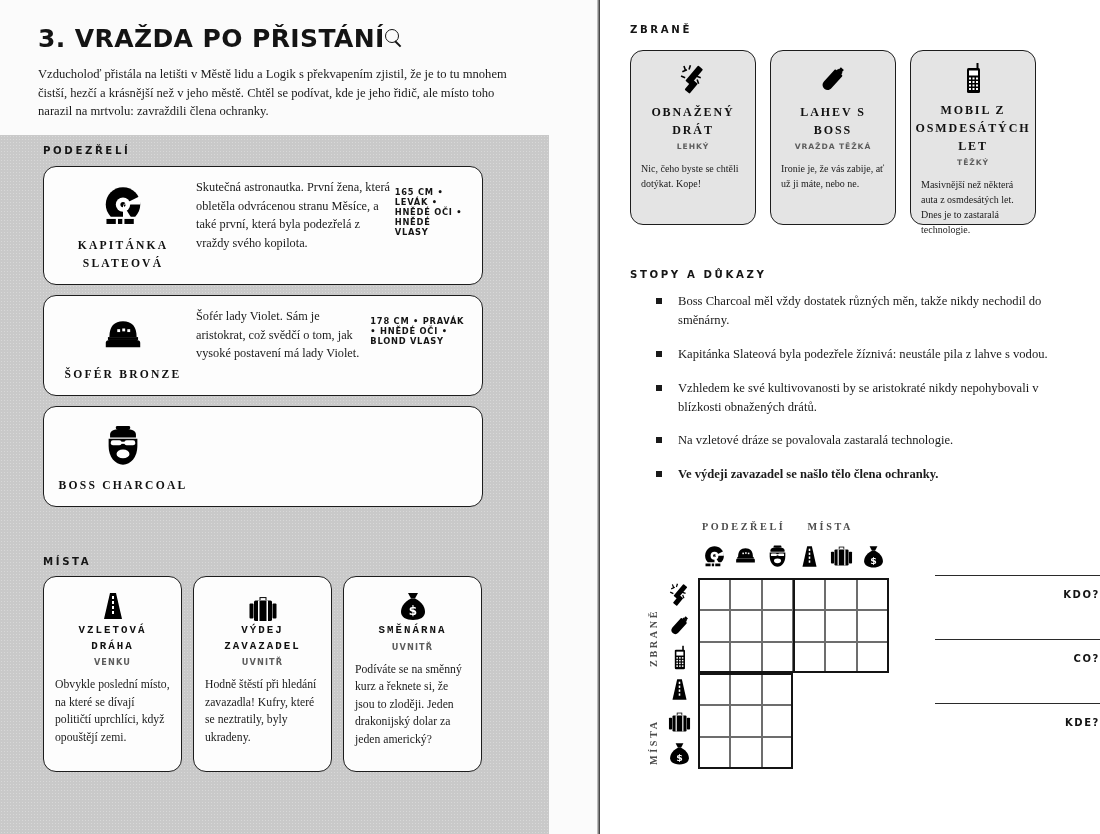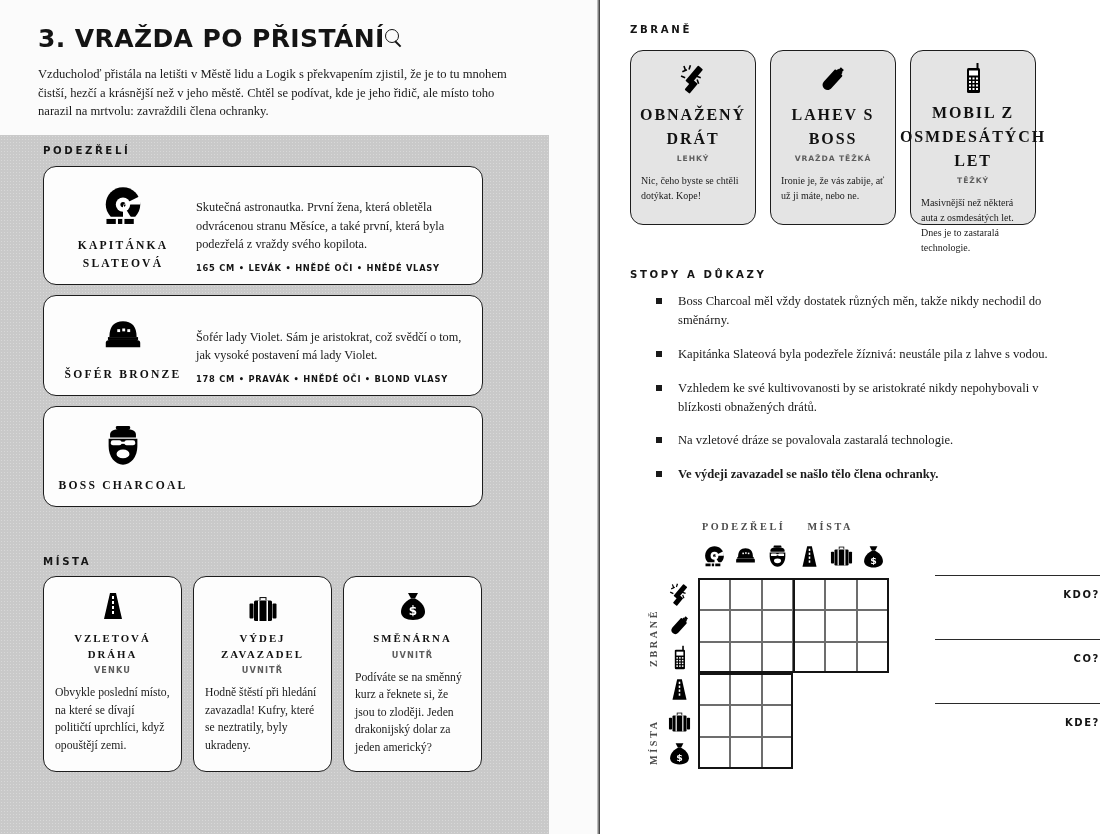--- a/index.html
+++ b/index.html
@@ -63,59 +63,59 @@
     background:#fdfdfd;border:1.6px solid #1d1d1d;border-radius:13px;
     box-sizing:border-box;
   }
   .suspect-card{display:flex;padding:11px 14px 11px 10px;margin-top:10px;}
   .sus-left{width:138px;flex:0 0 138px;display:flex;flex-direction:column;align-items:center;justify-content:center;padding-top:4px;}
   .sus-icon{height:48px;display:flex;align-items:center;justify-content:center;}
   .sus-name{
     font-family:"Liberation Serif",serif;font-weight:bold;font-size:11.6px;
     letter-spacing:2.2px;text-align:center;line-height:1.55;margin-top:7px;color:#111;
   }
-  .sus-right{flex:1;display:flex;flex-direction:column;justify-content:flex-end;padding-left:4px;}
+  .sus-right{flex:1;display:flex;flex-direction:row;justify-content:flex-start;padding-left:4px;}
   .sus-desc{font-size:12.3px;line-height:1.52;margin:0;}
   .sus-stats{
     font-family:"DejaVu Sans",sans-serif;font-weight:bold;font-size:8.3px;
     letter-spacing:.75px;margin-top:9px;color:#141414;
   }
 
   
   .places{position:absolute;left:43px;top:556px;width:440px;}
   .place-row{display:flex;gap:11px;margin-top:9px;}
   .place-card{
     width:139px;height:196px;box-sizing:border-box;
     padding:11px 11px 8px 11px;display:flex;flex-direction:column;align-items:center;
   }
   .pl-icon{height:34px;display:flex;align-items:flex-end;justify-content:center;}
   .pl-name{
-    font-family:Liberation Serif, serif;font-weight:bold;font-size:10.8px;
-    letter-spacing:2px;text-align:center;line-height:1.45;margin-top:9px;color:#111;
+    font-family:Liberation Mono, monospace;font-weight:bold;font-size:10.8px;
+    letter-spacing:2px;text-align:center;line-height:1.45;margin-top:1px;color:#111;
   }
   .pl-sub{
     font-family:"DejaVu Sans",sans-serif;font-weight:bold;font-size:8.2px;
     letter-spacing:1.1px;color:#5d5d5d;margin-top:3px;text-align:center;
   }
   .pl-desc{font-size:11.7px;line-height:1.5;margin-top:9px;width:100%;}
 
   
   .right-page{position:relative;width:500px;height:834px;background:#ffffff;}
   .rp-inner{position:absolute;left:30px;top:0;width:460px;height:834px;}
 
   .weapons-label{position:absolute;left:0;top:24px;}
   .weapons-row{position:absolute;left:0;top:50px;display:flex;gap:14px;}
   .weapon-card{
     width:126px;height:175px;box-sizing:border-box;
     background:#e4e4e4;border:1.6px solid #1d1d1d;border-radius:13px;
     padding:11px 10px 8px 10px;display:flex;flex-direction:column;align-items:center;
   }
   .wp-icon{height:34px;display:flex;align-items:center;justify-content:center;}
   .wp-name{
-    font-family:"Liberation Serif",serif;font-weight:bold;font-size:16px;
+    font-family:"Liberation Serif",serif;font-weight:bold;font-size:12px;
     letter-spacing:1.9px;text-align:center;line-height:1.5;margin-top:7px;color:#111;
   }
   .wp-sub{
     font-family:"DejaVu Sans",sans-serif;font-weight:bold;font-size:7.6px;
     letter-spacing:.9px;color:#5d5d5d;margin-top:3px;text-align:center;
   }
   .wp-desc{font-size:10px;line-height:1.5;margin-top:10px;width:100%;}
 
   .clues-label{position:absolute;left:0;top:269px;}
   .clues{position:absolute;left:0;top:276px;width:430px;margin:16px;padding:0;list-style:none;}

